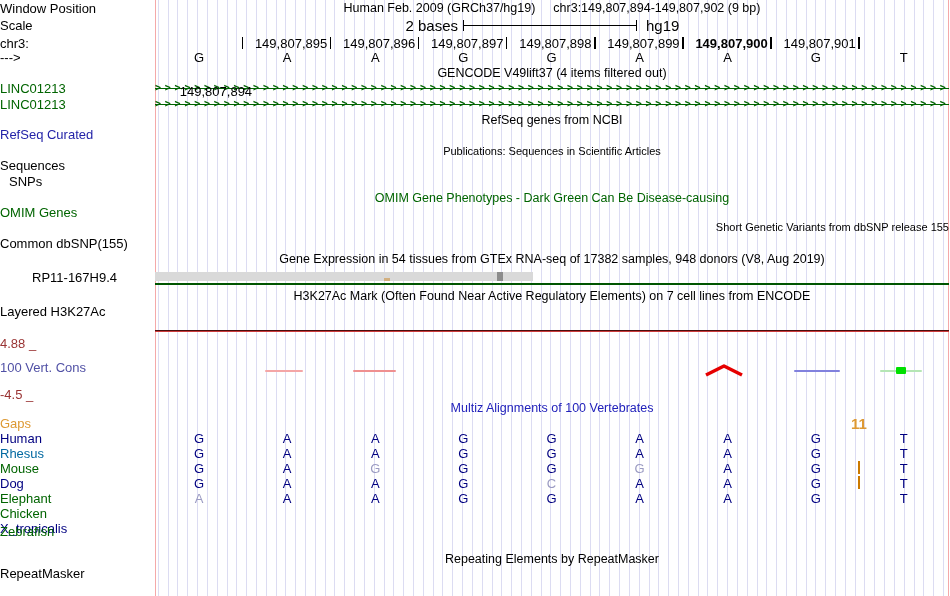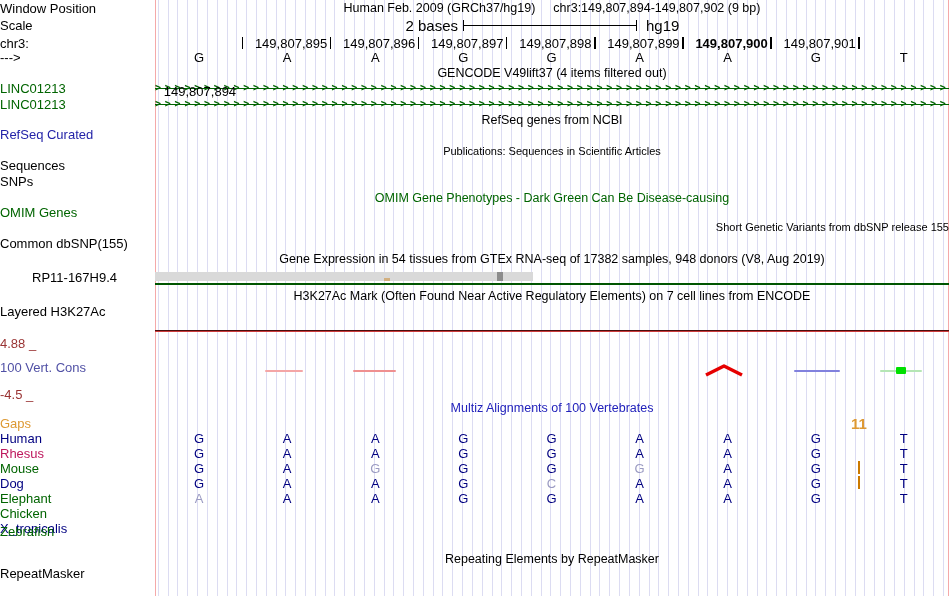--- a/index.html
+++ b/index.html
@@ -74,21 +74,21 @@
   <div class="lbl green" style="top:82px;">LINC01213</div>
   <div class="lbl green" style="top:98px;">LINC01213</div>
   <div class="arrow-row" style="top:82px;"><span class="arrows">&gt;&gt;&gt;&gt;&gt;&gt;&gt;&gt;&gt;&gt;&gt;&gt;&gt;&gt;&gt;&gt;&gt;&gt;&gt;&gt;&gt;&gt;&gt;&gt;&gt;&gt;&gt;&gt;&gt;&gt;&gt;&gt;&gt;&gt;&gt;&gt;&gt;&gt;&gt;&gt;&gt;&gt;&gt;&gt;&gt;&gt;&gt;&gt;&gt;&gt;&gt;&gt;&gt;&gt;&gt;&gt;&gt;&gt;&gt;&gt;&gt;&gt;&gt;&gt;&gt;&gt;&gt;&gt;&gt;&gt;&gt;&gt;&gt;&gt;&gt;&gt;&gt;&gt;&gt;&gt;&gt;</span><div class="gene-line"></div></div>
   <div class="arrow-row" style="top:98px;"><span class="arrows">&gt;&gt;&gt;&gt;&gt;&gt;&gt;&gt;&gt;&gt;&gt;&gt;&gt;&gt;&gt;&gt;&gt;&gt;&gt;&gt;&gt;&gt;&gt;&gt;&gt;&gt;&gt;&gt;&gt;&gt;&gt;&gt;&gt;&gt;&gt;&gt;&gt;&gt;&gt;&gt;&gt;&gt;&gt;&gt;&gt;&gt;&gt;&gt;&gt;&gt;&gt;&gt;&gt;&gt;&gt;&gt;&gt;&gt;&gt;&gt;&gt;&gt;&gt;&gt;&gt;&gt;&gt;&gt;&gt;&gt;&gt;&gt;&gt;&gt;&gt;&gt;&gt;&gt;&gt;&gt;&gt;</span><div class="gene-line"></div></div>
 
   <div class="title" style="top:114px;">RefSeq genes from NCBI</div>
   <div class="lbl" style="top:128px;color:var(--refseq-blue,#2323a8);">RefSeq Curated</div>
 
   <div class="title small" style="top:145px;">Publications: Sequences in Scientific Articles</div>
   <div class="lbl" style="top:159px;">Sequences</div>
-  <div class="lbl" style="top:175px;">SNPs</div>
+  <div class="lbl" style="top:175px;padding-left:9px;">SNPs</div>
 
   <div class="title green" style="top:192px;">OMIM Gene Phenotypes - Dark Green Can Be Disease-causing</div>
   <div class="lbl green" style="top:206px;">OMIM Genes</div>
 
   <div class="title small" style="top:221px;text-align:right;">Short Genetic Variants from dbSNP release 155</div>
   <div class="lbl" style="top:237px;">Common dbSNP(155)</div>
 
   <div class="title" style="top:253px;">Gene Expression in 54 tissues from GTEx RNA-seq of 17382 samples, 948 donors (V8, Aug 2019)</div>
   <div class="lbl" style="top:271px;margin-left:32px;">RP11-167H9.4</div>
   <div id="gtex-bar-holder"></div>
@@ -105,21 +105,21 @@
   <div class="lbl scale-red" style="top:388px;">-4.5 _</div>
 
   <div class="title blue-title" style="top:402px;">Multiz Alignments of 100 Vertebrates</div>
   <div class="lbl orange" style="top:417px;font-weight:normal;">Gaps</div>
   <div class="t orange" style="left:845px;top:417px;width:28px;text-align:center;">11</div>
   <div id="align-rows"></div>
 
   <div class="title" style="top:553px;">Repeating Elements by RepeatMasker</div>
   <div class="lbl" style="top:567px;">RepeatMasker</div>
 
-<div class="pos-num" style="left: 152px; top: 37px; width: 84.1px; margin-top: 48px;">149,807,894</div>
+<div class="pos-num" style="left: 168px; top: 37px; width: 84.1px; margin-top: 48px;">149,807,894</div>
     <div class="tick" style="left: 241.6px; top: 37px;"></div>
     <div class="pos-num" style="left: 243.1px; top: 37px; width: 84.1px;">149,807,895</div>
     <div class="tick" style="left: 329.7px; top: 37px;"></div>
     <div class="pos-num" style="left: 331.2px; top: 37px; width: 84.1px;">149,807,896</div>
     <div class="tick" style="left: 417.8px; top: 37px;"></div>
     <div class="pos-num" style="left: 419.3px; top: 37px; width: 84.1px;">149,807,897</div>
     <div class="tick" style="left: 505.9px; top: 37px;"></div>
     <div class="pos-num" style="left: 507.4px; top: 37px; width: 84.1px;">149,807,898</div>
     <div class="tick" style="left: 594px; top: 37px;"></div>
     <div class="pos-num" style="left: 595.5px; top: 37px; width: 84.1px;">149,807,899</div>
@@ -153,21 +153,21 @@
     <div class="lbl" style="top: 432px; color: rgb(0, 0, 128);">Human</div>
     <div class="cell" style="left: 155px; top: 432px; width: 88.1px; color: rgb(0, 0, 128);">G</div>
     <div class="cell" style="left: 243.1px; top: 432px; width: 88.1px; color: rgb(0, 0, 128);">A</div>
     <div class="cell" style="left: 331.2px; top: 432px; width: 88.1px; color: rgb(0, 0, 128);">A</div>
     <div class="cell" style="left: 419.3px; top: 432px; width: 88.1px; color: rgb(0, 0, 128);">G</div>
     <div class="cell" style="left: 507.4px; top: 432px; width: 88.1px; color: rgb(0, 0, 128);">G</div>
     <div class="cell" style="left: 595.5px; top: 432px; width: 88.1px; color: rgb(0, 0, 128);">A</div>
     <div class="cell" style="left: 683.6px; top: 432px; width: 88.1px; color: rgb(0, 0, 128);">A</div>
     <div class="cell" style="left: 771.7px; top: 432px; width: 88.1px; color: rgb(0, 0, 128);">G</div>
     <div class="cell" style="left: 859.8px; top: 432px; width: 88.1px; color: rgb(0, 0, 128);">T</div>
-    <div class="lbl" style="top: 447px; color: #be185d;">Rhesus</div>
+    <div class="lbl" style="top: 447px; color: #0369a1;">Rhesus</div>
     <div class="cell" style="left: 155px; top: 447px; width: 88.1px; color: rgb(0, 0, 128);">G</div>
     <div class="cell" style="left: 243.1px; top: 447px; width: 88.1px; color: rgb(0, 0, 128);">A</div>
     <div class="cell" style="left: 331.2px; top: 447px; width: 88.1px; color: rgb(0, 0, 128);">A</div>
     <div class="cell" style="left: 419.3px; top: 447px; width: 88.1px; color: rgb(0, 0, 128);">G</div>
     <div class="cell" style="left: 507.4px; top: 447px; width: 88.1px; color: rgb(0, 0, 128);">G</div>
     <div class="cell" style="left: 595.5px; top: 447px; width: 88.1px; color: rgb(0, 0, 128);">A</div>
     <div class="cell" style="left: 683.6px; top: 447px; width: 88.1px; color: rgb(0, 0, 128);">A</div>
     <div class="cell" style="left: 771.7px; top: 447px; width: 88.1px; color: rgb(0, 0, 128);">G</div>
     <div class="cell" style="left: 859.8px; top: 447px; width: 88.1px; color: rgb(0, 0, 128);">T</div>
     <div class="lbl" style="top: 462px; color: rgb(0, 100, 0);">Mouse</div>

